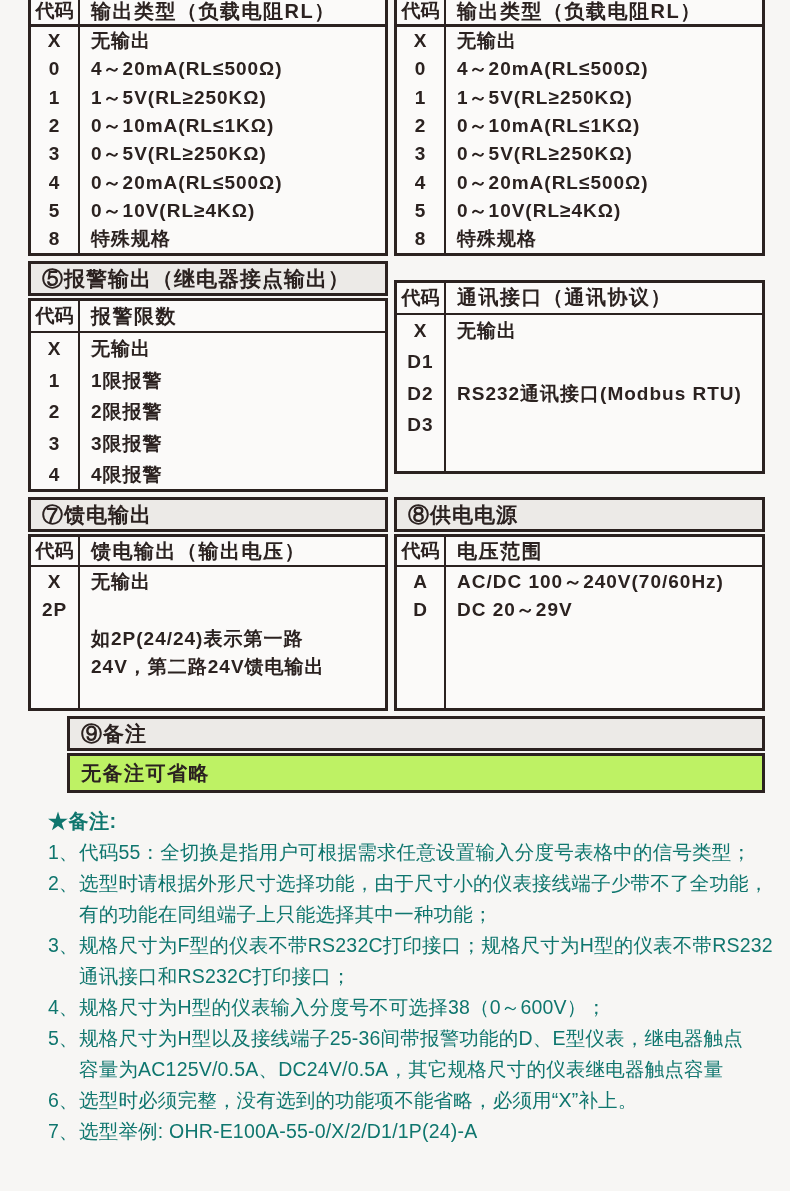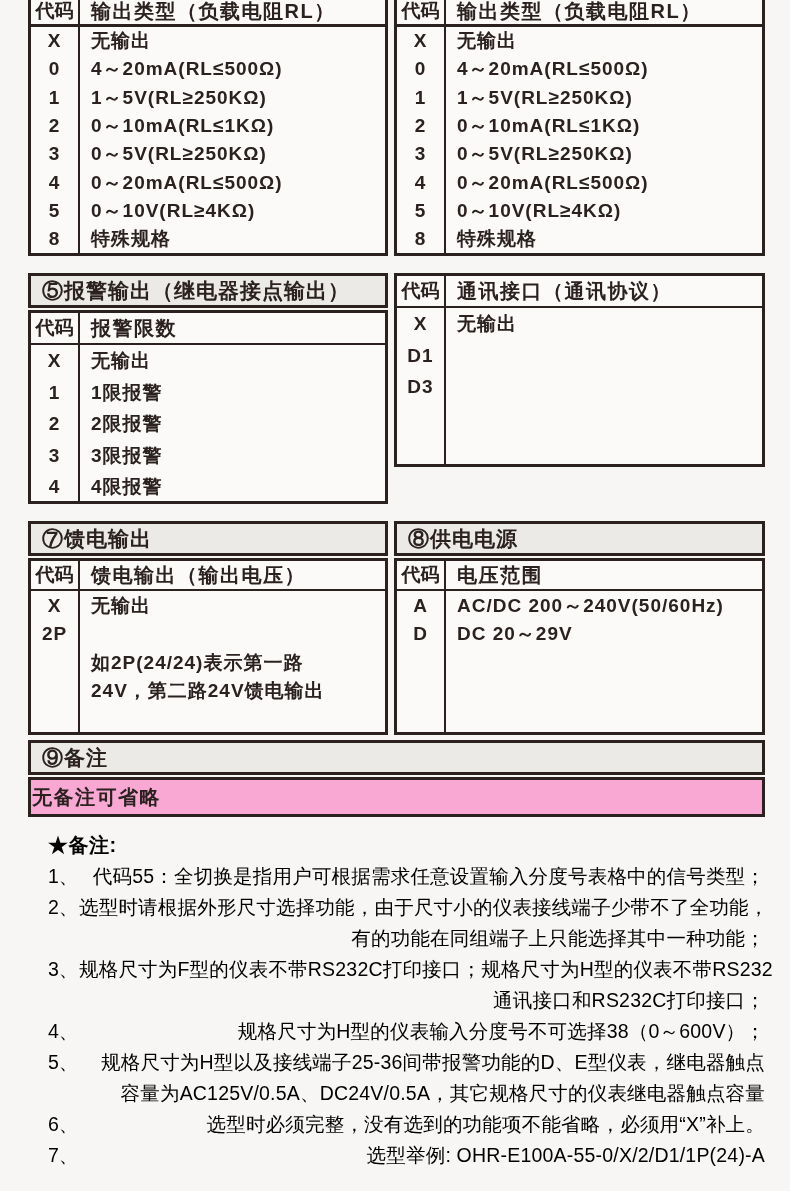--- a/index.html
+++ b/index.html
@@ -30,49 +30,49 @@
   .tr.head .td.code{font-size:19px;letter-spacing:0;}
 
   
   .top-row{display:flex;gap:6px;margin-top:-5px;}
   .w-l{width:360px;flex:none;box-sizing:border-box;}
   .w-r{width:371px;flex:none;box-sizing:border-box;}
   .sec-top .tr{height:28.3px;}
   .sec-top .tr.head{height:26px;}
 
   
-  .sec-row{display:flex;gap:6px;margin-top:17px;align-items:flex-start;}
+  .sec-row{display:flex;gap:6px;margin-top:5px;align-items:center;}
   .sec-title{
     border:3px solid #2b2220;background:#eceae7;
     height:29px;line-height:29px;padding-left:11px;
     font-weight:bold;font-size:21px;letter-spacing:1px;
     box-sizing:content-box;white-space:nowrap;overflow:hidden;
     margin-bottom:2px;
   }
   .sec-a .tbl{height:194px;}
   .sec-a .tr{height:31.5px;}
   .sec-a .tr.head{height:30px;border-bottom-width:2px;}
   .sec-b .tbl{height:177px;}
   .sec-b .tr{height:28.6px;}
   .sec-b .tr.head{height:28px;border-bottom-width:2px;}
 
   
-  .sec9{margin-top:5px;}
+  .sec9{margin-top:5px;margin-left:39px;}
   .remark-box{
-    border:3px solid #2b2220;background:#f9a8d4;
-    height:34px;line-height:34px;padding-left:1px;
+    border:3px solid #2b2220;background:#bef264;
+    height:34px;line-height:34px;padding-left:11px;
     font-weight:bold;font-size:20px;letter-spacing:1.5px;
   }
 
   
-  .notes{margin-top:13px;padding-left:20px;color:#000000;}
+  .notes{margin-top:13px;padding-left:20px;color:#0f766e;}
   .notes-title{font-size:20px;line-height:31px;font-weight:bold;letter-spacing:0.5px;}
   .note-line{display:flex;line-height:31px;font-size:19.5px;white-space:nowrap;}
   .note-num{width:31px;flex:none;}
-  .note-text{flex:1;letter-spacing:0.2px;overflow:visible;text-align:right;}
+  .note-text{flex:1;letter-spacing:0.2px;overflow:visible;}
 </style>
 </head>
 <body>
 
 <div class="page">
 
   <div class="top-row">
     <div class="tbl sec-top w-l">
       <div class="tr head">
         <div class="td code">代码</div>
@@ -211,20 +211,24 @@
 
           <div class="tr">
             <div class="td code">X</div>
             <div class="td desc">无输出</div>
           </div>
 
           <div class="tr">
             <div class="td code">D1</div>
           </div>
 
+          <div class="tr">
+            <div class="td code">D2</div>
+            <div class="td desc">RS232通讯接口(Modbus RTU)</div>
+          </div>
 
           <div class="tr">
             <div class="td code">D3</div>
           </div>
         </div>
     </div>
   </div>
 
   <div class="sec-row">
     <div class="sec sec-b w-l">
@@ -259,21 +263,21 @@
     <div class="sec sec-b w-r">
       <div class="sec-title">⑧供电电源</div>
       <div class="tbl">
         <div class="tr head">
           <div class="td code">代码</div>
           <div class="td desc">电压范围</div>
         </div>
 
           <div class="tr">
             <div class="td code">A</div>
-            <div class="td desc">AC/DC 200～240V(50/60Hz)</div>
+            <div class="td desc">AC/DC 100～240V(70/60Hz)</div>
           </div>
 
           <div class="tr">
             <div class="td code">D</div>
             <div class="td desc">DC 20～29V</div>
           </div>
         </div>
     </div>
   </div>
 

